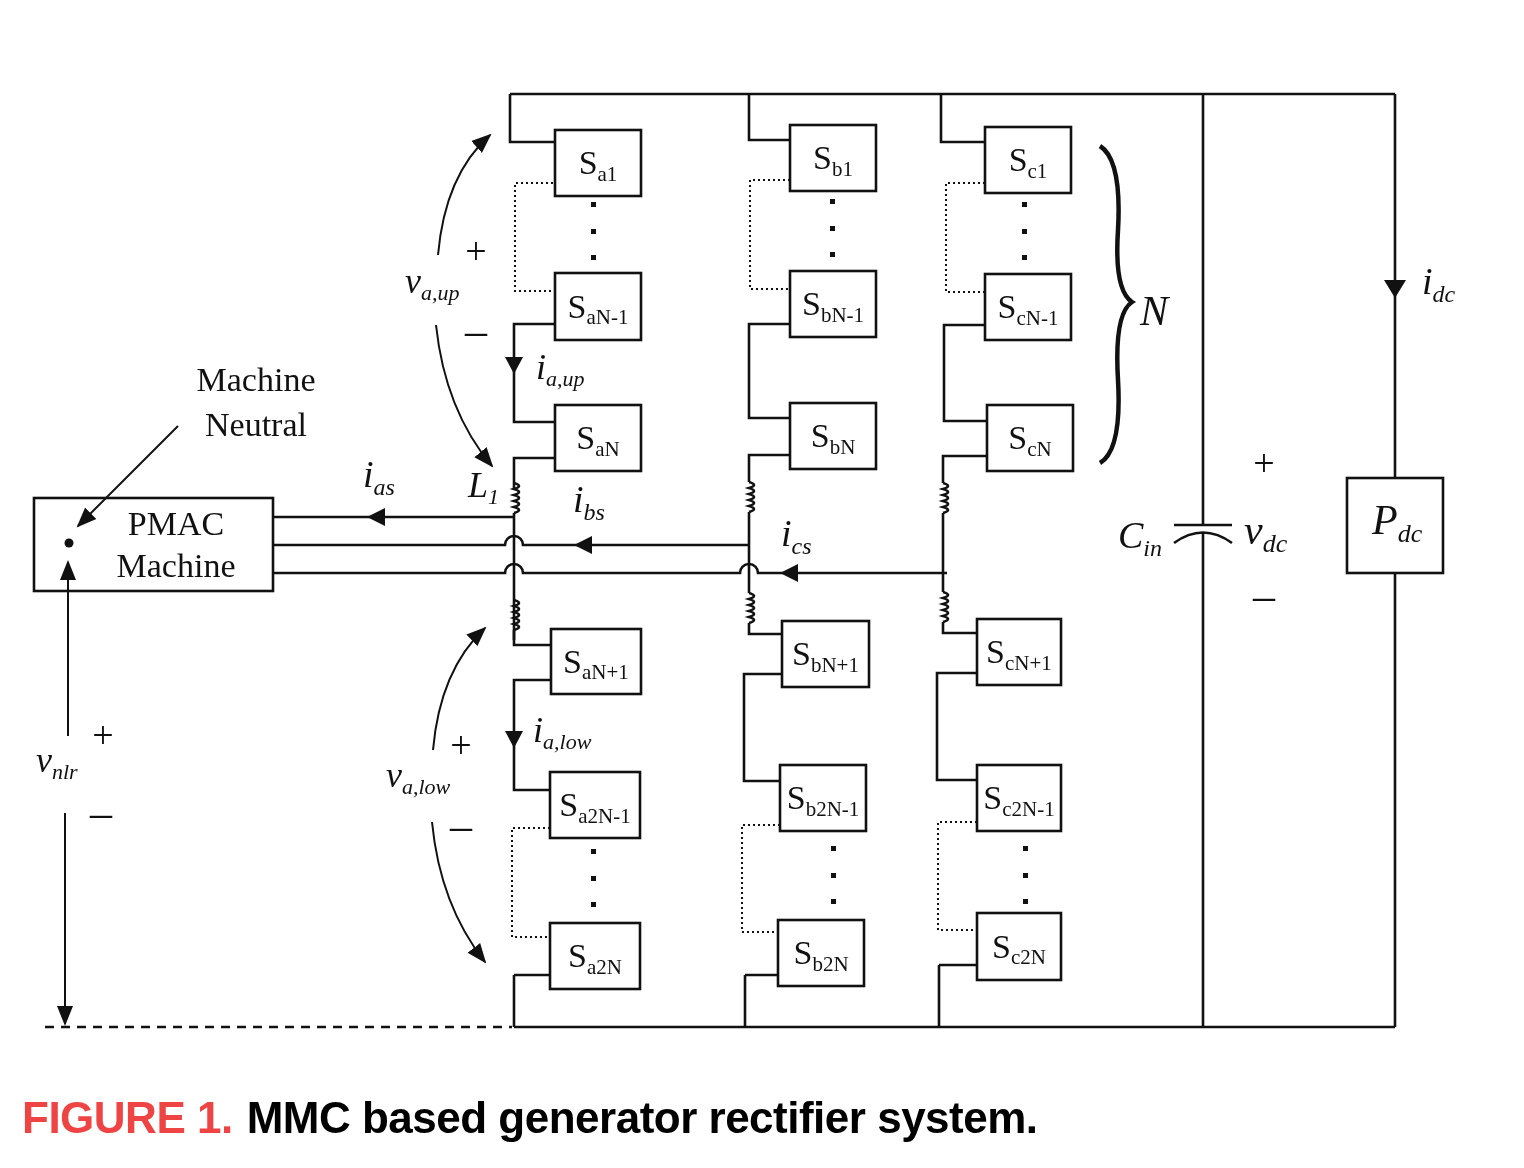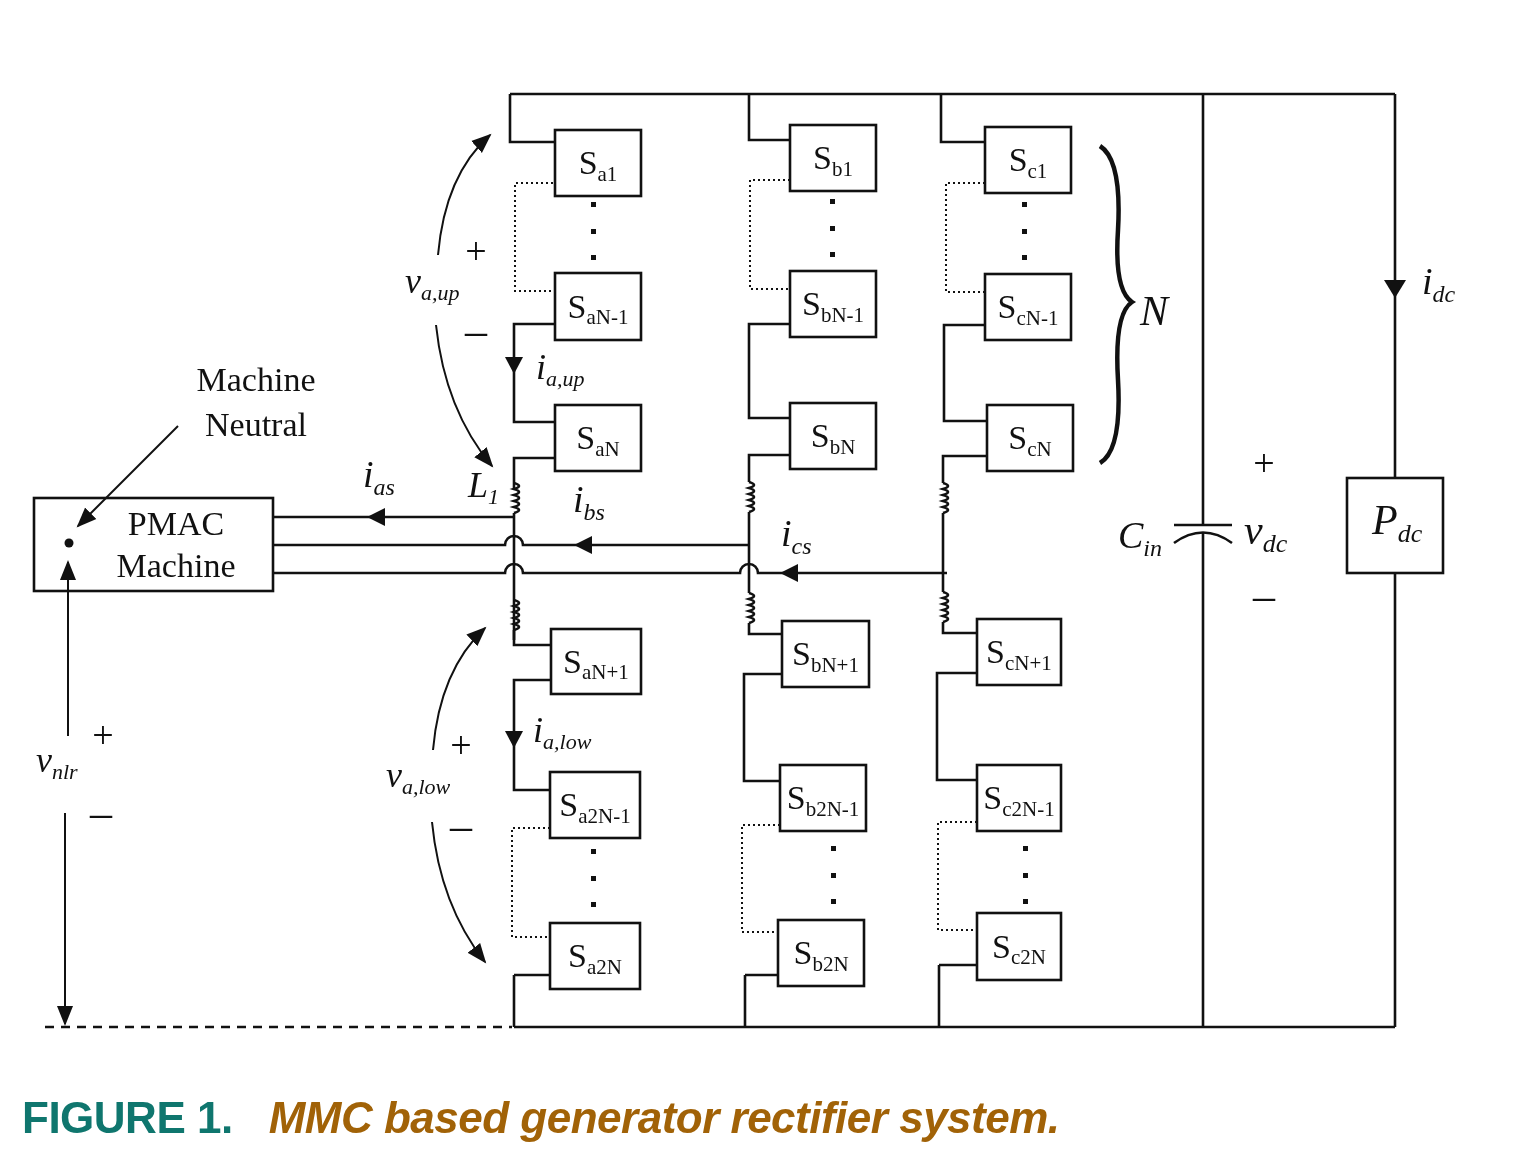--- a/index.html
+++ b/index.html
@@ -4,22 +4,22 @@
 <style>
   html,body{margin:0;padding:0;background:#fff;}
   body{width:1524px;height:1168px;position:relative;overflow:hidden;}
   svg{position:absolute;left:0;top:0;}
   .serif{font-family:"Liberation Serif","DejaVu Serif",serif;fill:#111;}
   .it{font-style:italic;}
   .w{stroke:#111;stroke-width:2.6;fill:none;}
   .dot{stroke:#111;stroke-width:2;fill:none;stroke-dasharray:2 3;}
   .box{stroke:#111;stroke-width:2.6;fill:#fff;}
   .caption{position:absolute;left:22px;top:1093px;font-family:"Liberation Sans","DejaVu Sans",sans-serif;font-weight:bold;font-size:44px;letter-spacing:-0.5px;white-space:nowrap;}
-  .cap-num{color:#0f766e;margin-right:36px;text-align:right;}
-  .cap-text{color:#a16207;font-style:italic;}
+  .cap-num{color:#ef4444;margin-right:14px;text-align:right;}
+  .cap-text{color:#000000;}
 </style>
 </head>
 <body>
 
 <svg width="1524" height="1168" viewBox="0 0 1524 1168" xmlns="http://www.w3.org/2000/svg">
   <defs>
     <marker id="arr" markerWidth="10" markerHeight="10" refX="8" refY="5" orient="auto" markerUnits="userSpaceOnUse">
       <path d="M0,0 L10,5 L0,10 z" fill="#111"></path>
     </marker>
     <marker id="arrL" markerWidth="22" markerHeight="22" refX="18" refY="11" orient="auto" markerUnits="userSpaceOnUse">

